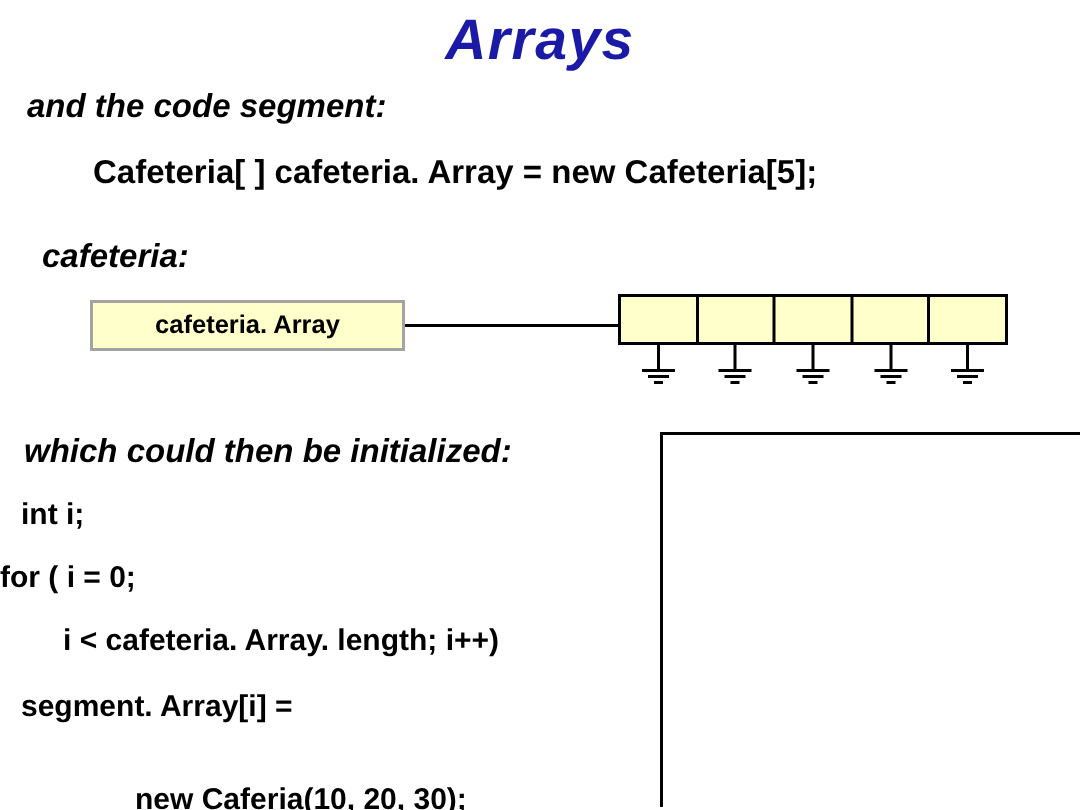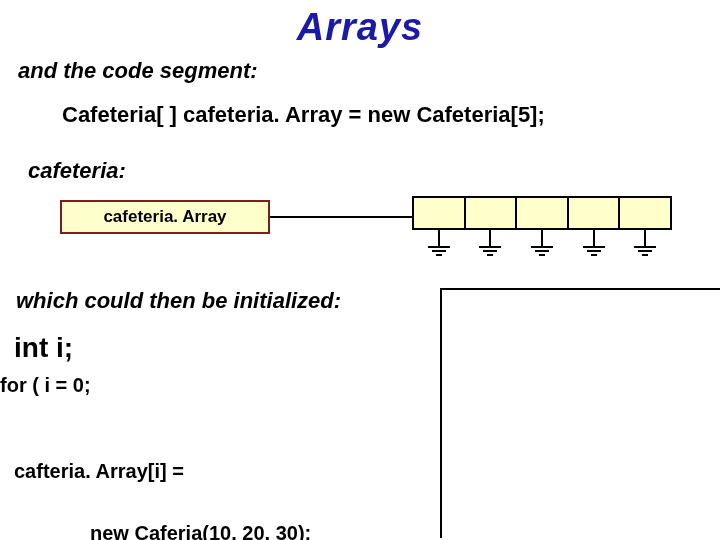--- a/index.html
+++ b/index.html
@@ -16,32 +16,32 @@
     color: #1a1aa6;
     font-family: "Arial Black", Arial, sans-serif;
     letter-spacing: 1px;
   }
 
   .line { position: absolute; font-weight: bold; color: #000000; }
   .l-and { top: 58px; left: 18px; font-style: italic; font-size: 22px; }
   .l-code1 { top: 102px; left: 38px; font-size: 22px; font-family: Arial, sans-serif; margin-left: 24px; }
   .l-produces { top: 158px; left: 28px; font-style: italic; font-size: 22px; }
   .l-which { top: 288px; left: 16px; font-style: italic; font-size: 22px; text-align: right; }
-  .l-inti { top: 332px; left: 14px; font-size: 28px; }
+  .l-inti { top: 332px; left: 14px; font-size: 20px; }
   .l-for  { top: 374px; left: 0; font-size: 20px; }
   .l-cond { top: 416px; left: 42px; font-size: 20px; }
   .l-assign { top: 460px; left: 14px; font-size: 20px; }
   .l-new  { top: 502px; left: 90px; font-size: 20px; margin-top: 20px; }
 
   
   .varbox {
     position: absolute;
     top: 200px; left: 60px;
     width: 210px; height: 34px;
-    border: 2px solid #7f1d1d;
+    border: 2px solid #a3a3a3;
     background: #ffffcc;
     text-align: center;
     font-weight: bold;
     font-size: 17px;
     line-height: 30px;
   }
   .link-line {
     position: absolute;
     top: 216px; left: 270px;
     width: 142px; height: 2px;
@@ -136,15 +136,16 @@
     </div>
   </div>
 
   <div class="line l-which">which could then be initialized:</div>
 
   <div class="hrule"></div>
   <div class="vrule"></div>
 
   <div class="line l-inti">int i;</div>
   <div class="line l-for">for ( i = 0;</div>
-  <div class="line l-assign">cafteria. Array[i] =</div>
+  <div class="line l-cond">i &lt; cafeteria. Array. length; i++)</div>
+  <div class="line l-assign">segment. Array[i] =</div>
   <div class="line l-new">new Caferia(10, 20, 30);</div>
 </div>
 
 </body></html>

